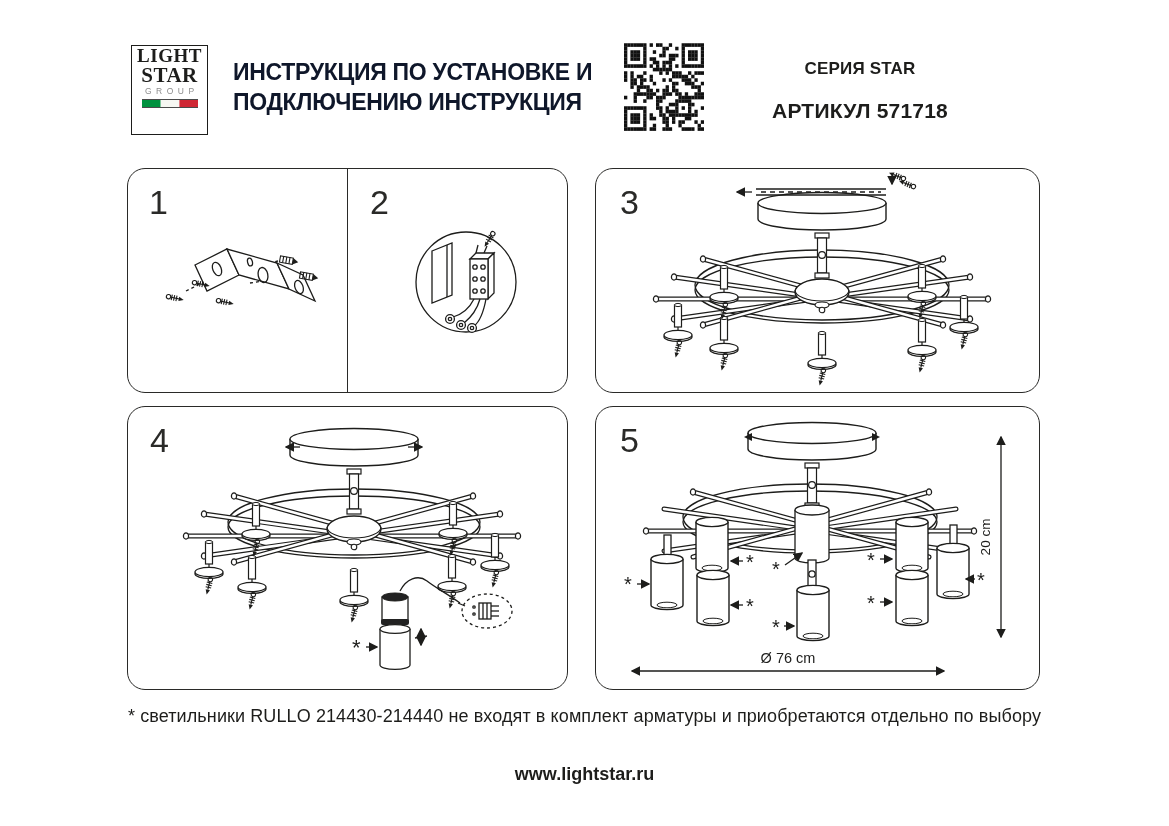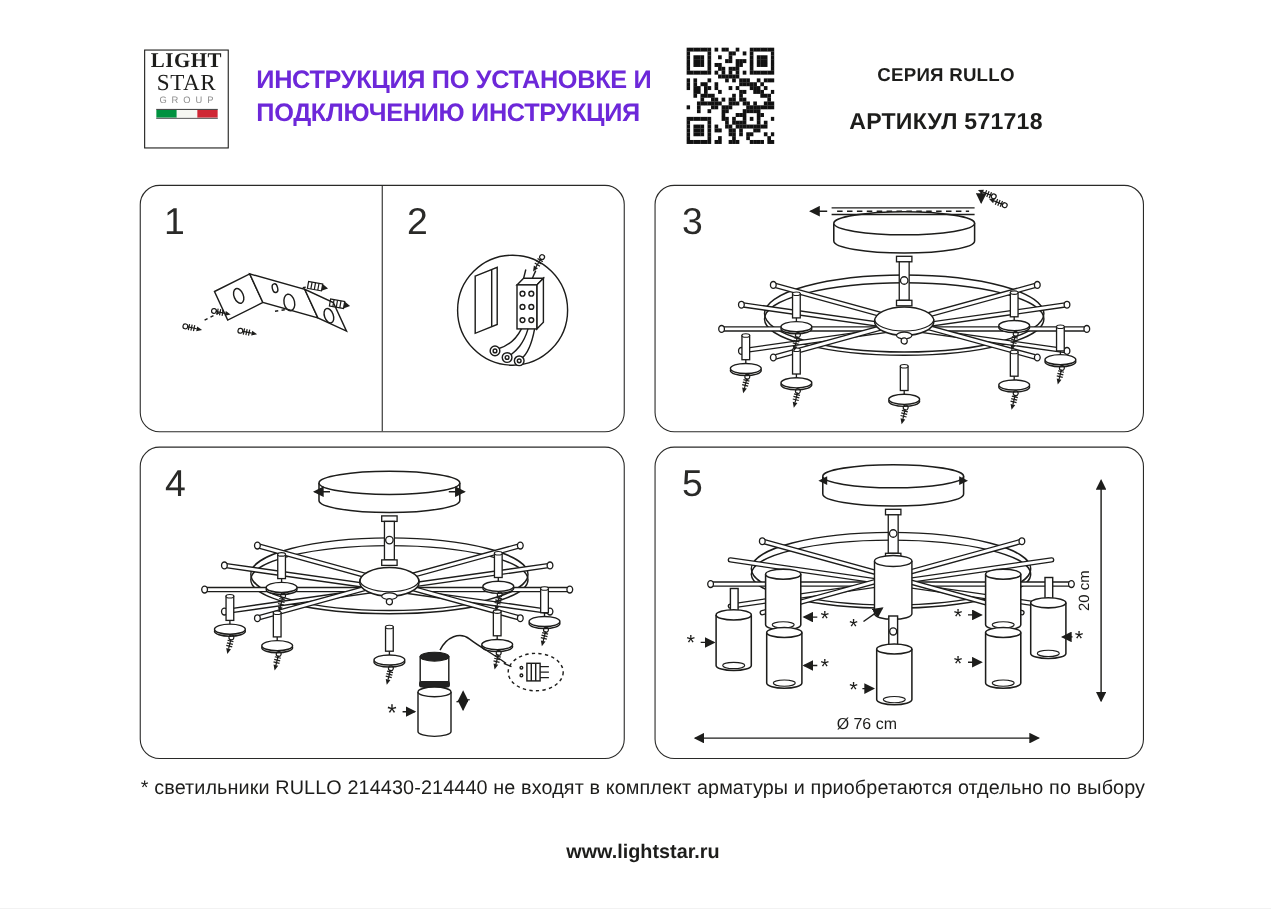--- a/index.html
+++ b/index.html
@@ -2,26 +2,26 @@
 <html><head>
 <meta charset="utf-8">
 <style>
   html,body{margin:0;padding:0;background:#e8e8e8}
   .page{position:relative;width:1169px;height:826px;background:#ffffff;margin:0 auto;
         font-family:"Liberation Sans",sans-serif;color:#1d1d1b;overflow:hidden}
   
   .logo{position:absolute;left:131px;top:45px;width:77px;height:90px;border:1.5px solid #1d1d1b;
         text-align:center;font-family:"Liberation Serif",serif;box-sizing:border-box}
   .logo-l1{font-size:19px;font-weight:700;line-height:1;margin-top:0;letter-spacing:.5px}
-  .logo-l2{font-size:21px;font-weight:400;line-height:1.02;letter-spacing:.5px}
+  .logo-l2{font-size:21px;font-weight:700;line-height:1.02;letter-spacing:.5px}
   .logo-l3{font-family:"Liberation Sans",sans-serif;font-size:8.5px;color:#8d8d8d;
            letter-spacing:4.5px;padding-left:4.5px;margin-top:0}
   .logo-flag{display:block;margin:3px auto 0;border-top:1px solid #4a4a4a;border-bottom:1px solid #4a4a4a}
   .title{position:absolute;left:233px;top:57px;font-size:23px;font-weight:700;line-height:30px;
-         letter-spacing:-.3px;color:#6d28d9}
+         letter-spacing:-.3px;color:#0f172a}
   .qr{position:absolute;left:624px;top:43px}
   .series{position:absolute;left:735px;top:59px;width:250px;text-align:center}
   .series-l1{font-size:17px;font-weight:700;letter-spacing:.2px}
   .series-l2{font-size:21px;font-weight:700;margin-top:20px;letter-spacing:.2px}
   
   .panel{position:absolute;border:1.6px solid #2a2a28;border-radius:18px;box-sizing:border-box}
   #panel12{left:127px;top:168px;width:441px;height:225px}
   #panel3{left:595px;top:168px;width:445px;height:225px}
   #panel4{left:127px;top:406px;width:441px;height:284px}
   #panel5{left:595px;top:406px;width:445px;height:284px}
@@ -411,21 +411,21 @@
       <rect x="0.00" y="84.00" width="3.3200000000000003" height="3.62" fill="#111"></rect>
       <rect x="3.20" y="84.00" width="3.3200000000000003" height="3.62" fill="#111"></rect>
       <rect x="6.40" y="84.00" width="3.3200000000000003" height="3.62" fill="#111"></rect>
       <rect x="9.60" y="84.00" width="3.3200000000000003" height="3.62" fill="#111"></rect>
       <rect x="12.80" y="84.00" width="3.3200000000000003" height="3.62" fill="#111"></rect>
       <rect x="16.00" y="84.00" width="3.3200000000000003" height="3.62" fill="#111"></rect>
       <rect x="19.20" y="84.00" width="3.3200000000000003" height="3.62" fill="#111"></rect>
     </svg>
 
   <div class="series">
-    <div class="series-l1">СЕРИЯ RULLO</div>
+    <div class="series-l1">СЕРИЯ STAR</div>
     <div class="series-l2">АРТИКУЛ 571718</div>
   </div>
 
   <div class="panel" id="panel12">
     <div class="divider"></div>
     <div class="stepnum" style="left:21px;top:16px">1</div>
     <div class="stepnum" style="left:242px;top:16px">2</div>
 
     <svg class="drawing" style="left:4px;top:48px" width="210" height="165" viewBox="0 0 210 165">
       <line class="ln dash2" x1="54" y1="74" x2="86" y2="58"></line>

